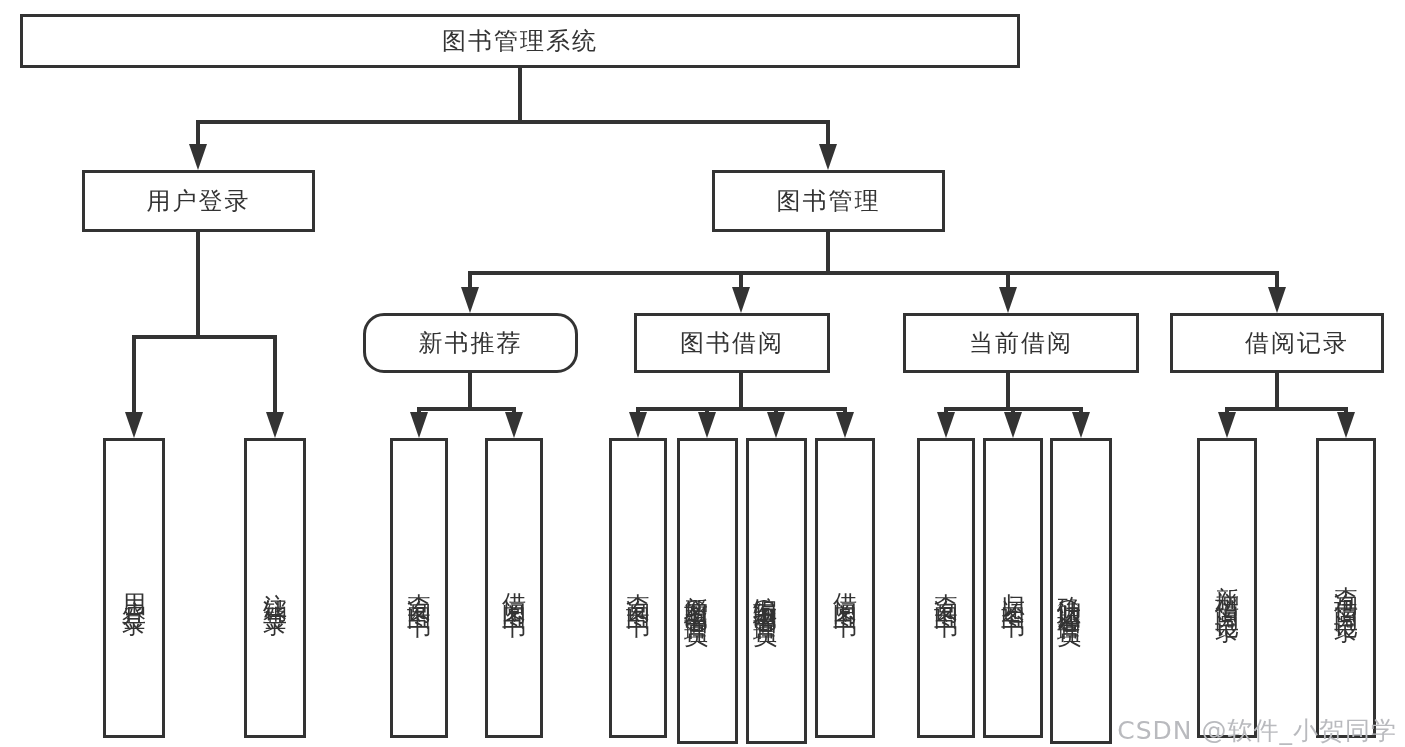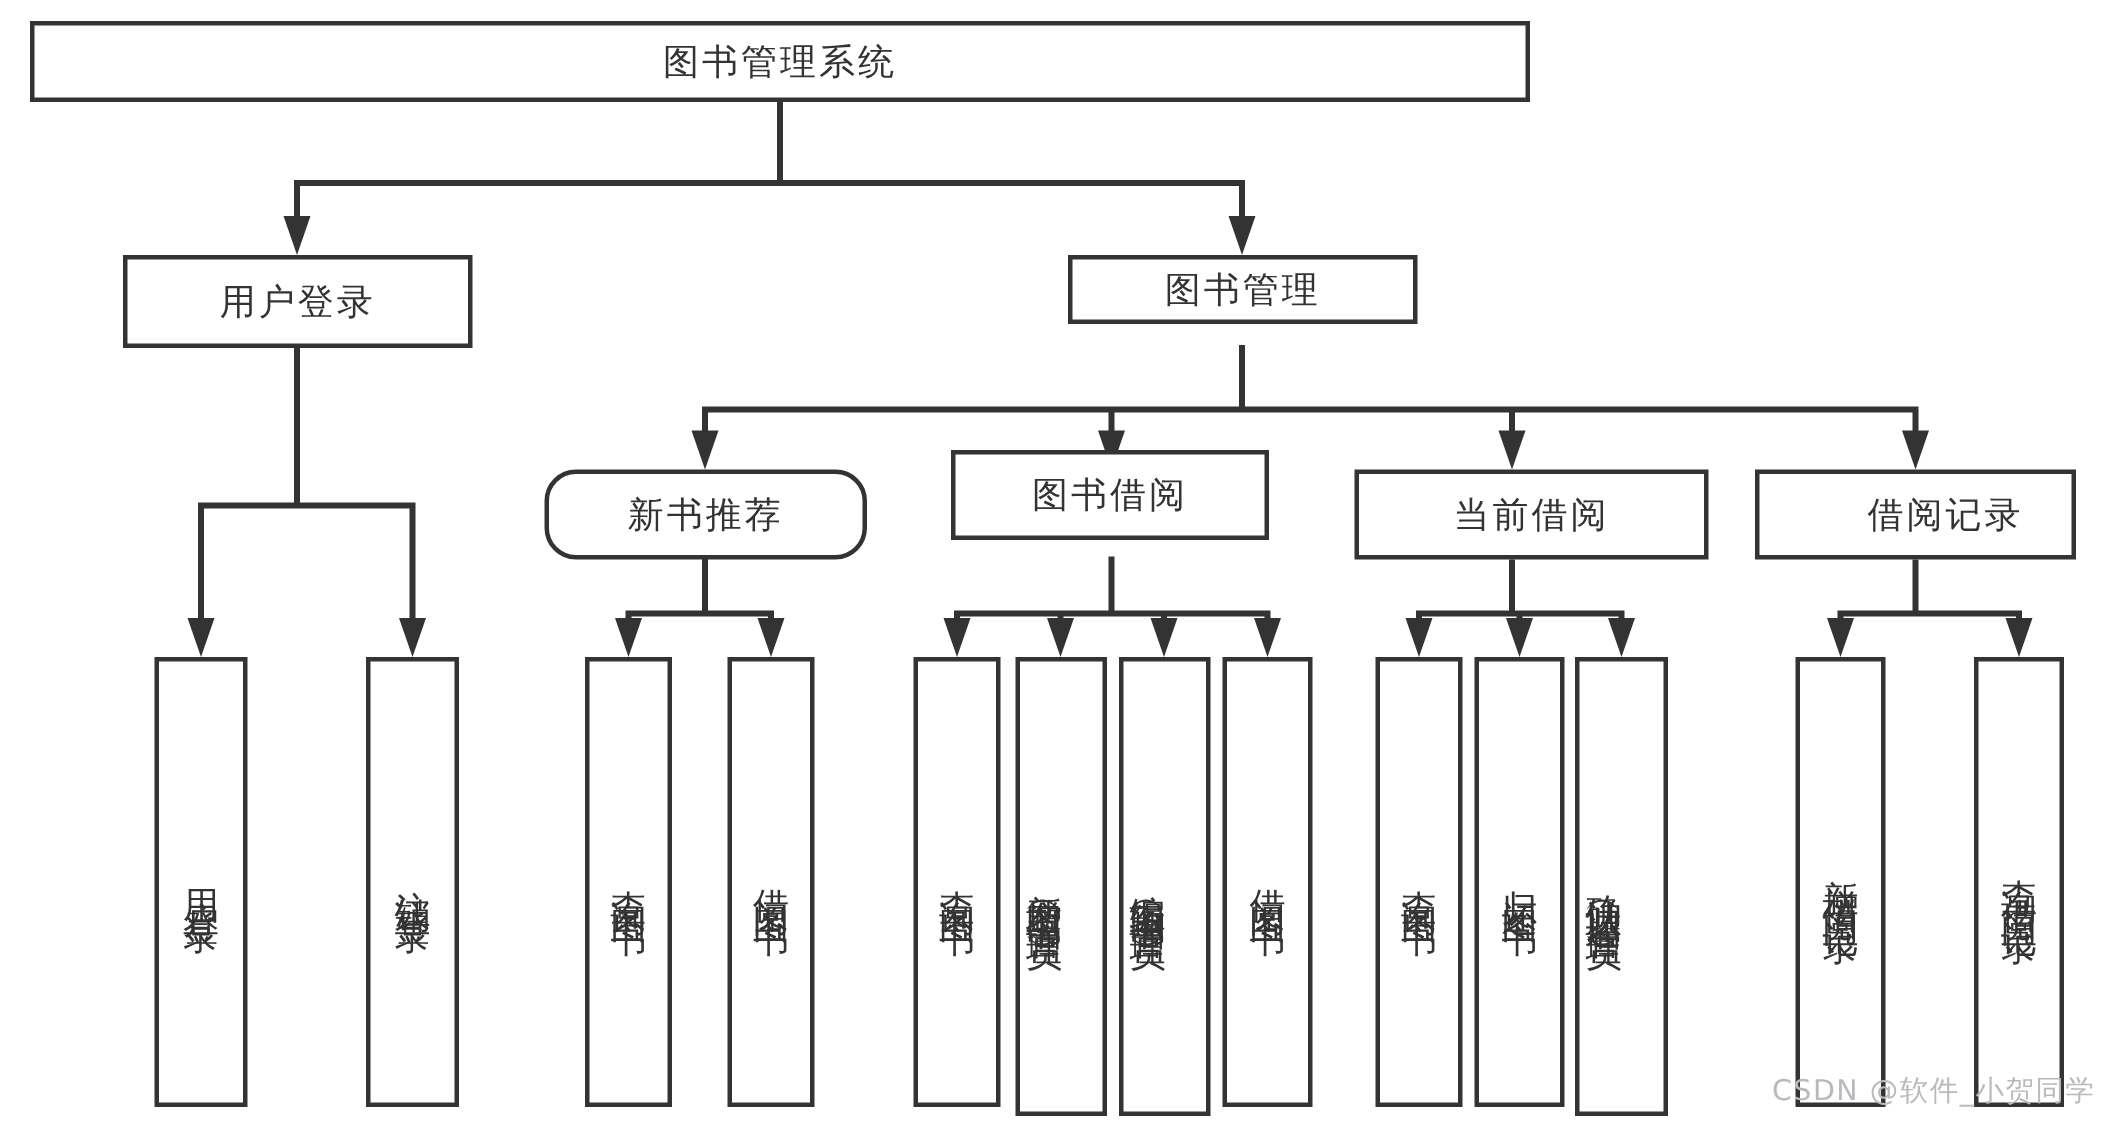--- a/index.html
+++ b/index.html
@@ -43,21 +43,21 @@
     padding-top: 7px;
   }
   .box.v.long span {
     font-size: 24px;
     letter-spacing: 4px;
   }
   .watermark {
     position: absolute;
     right: 8px;
     top: 714px;
-    font-size: 19px;
+    font-size: 25px;
     color: #b9babe;
     letter-spacing: 1px;
     white-space: nowrap;
   }
 </style>
 </head>
 <body>
 
 <div class="stage">
 
@@ -101,28 +101,28 @@
     </g>
   </svg>
 
   <div class="box h" style="left:20px; top:14px; width:1000px; height:54px;">
     <span>图书管理系统</span>
   </div>
 
   <div class="box h" style="left:82px; top:170px; width:233px; height:62px;">
     <span>用户登录</span>
   </div>
-  <div class="box h" style="left:712px; top:170px; width:233px; height:46px;">
+  <div class="box h" style="left:712px; top:170px; width:233px; height:62px;">
     <span>图书管理</span>
   </div>
 
   <div class="box h" style="left:363px; top:313px; width:215px; height:60px;border-radius:21px;">
     <span>新书推荐</span>
   </div>
-  <div class="box h" style="left:634px; top:300px; width:212px; height:60px;">
+  <div class="box h" style="left:634px; top:313px; width:196px; height:60px;">
     <span>图书借阅</span>
   </div>
   <div class="box h" style="left:903px; top:313px; width:236px; height:60px;">
     <span>当前借阅</span>
   </div>
   <div class="box h" style="left:1170px; top:313px; width:214px; height:60px;padding-left:40px;">
     <span>借阅记录</span>
   </div>
 
   <div class="box v" style="left:103px; top:438px; width:62px; height:300px;">

